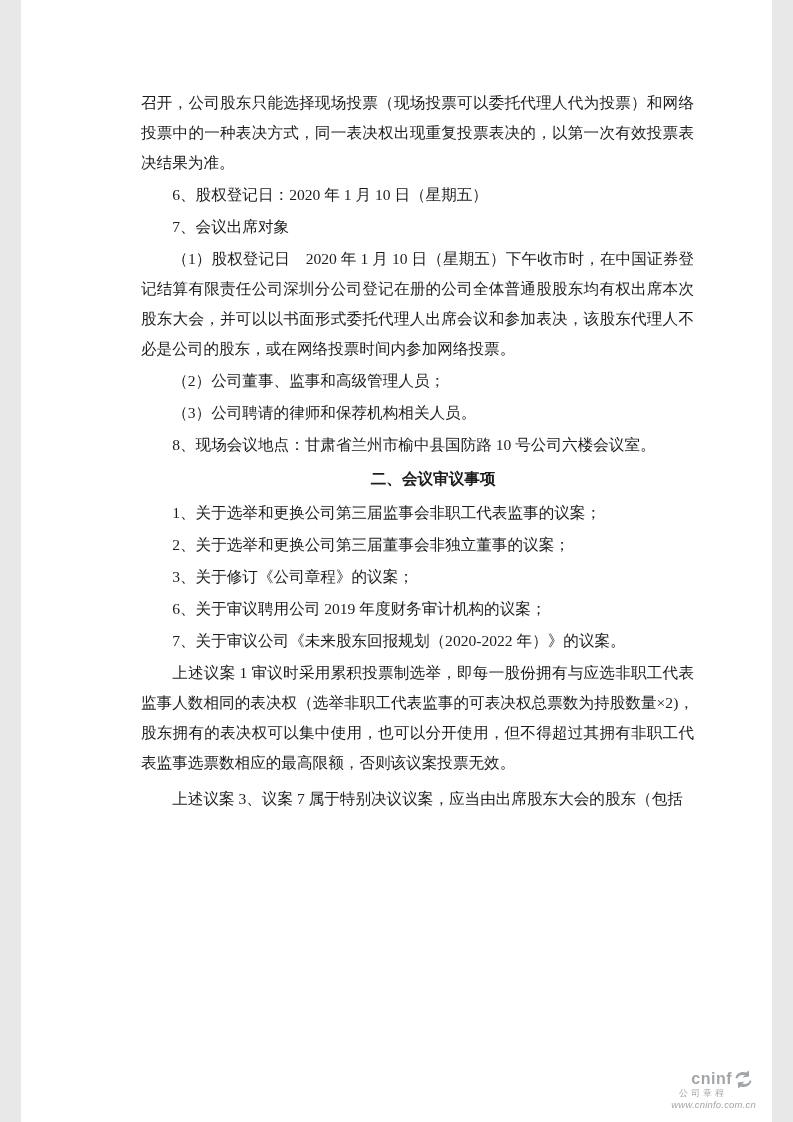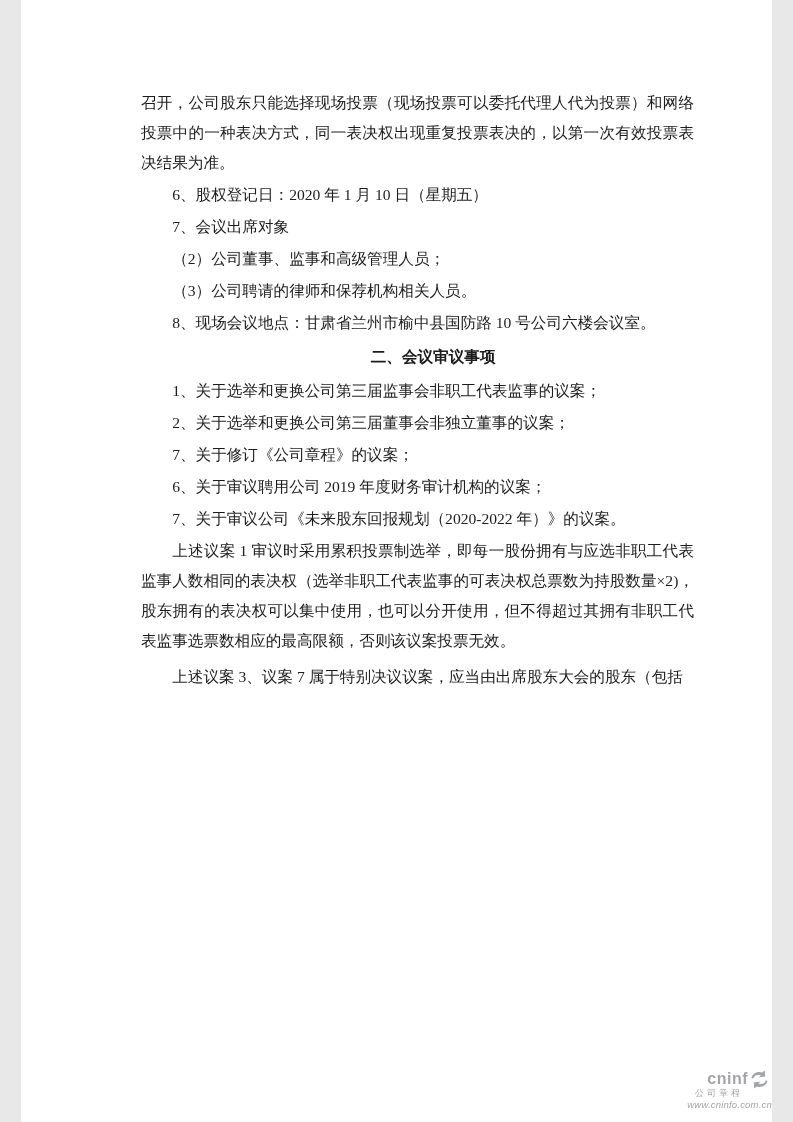--- a/index.html
+++ b/index.html
@@ -32,21 +32,21 @@
   .para.heading {
     font-family: "Liberation Sans", "DejaVu Sans", sans-serif;
     font-weight: bold;
     text-align: center;
     margin: 4px 0 4px 0;
   }
   .para.spaced-top { margin-top: 6px; }
 
   .footer-logo {
     position: absolute;
-    right: 0;
+    right: 16px;
     bottom: 12px;
     width: 86px;
     text-align: right;
     color: var(--logo, #a2a6a9);
     font-family: "Liberation Sans", "DejaVu Sans", sans-serif;
     line-height: 1.1;
   }
   .logo-row {
     display: flex;
     align-items: center;
@@ -74,27 +74,28 @@
   }
 </style>
 </head>
 <body>
 
 <div class="page">
   <div class="content">
     <p class="para no-indent">召开，公司股东只能选择现场投票（现场投票可以委托代理人代为投票）和网络投票中的一种表决方式，同一表决权出现重复投票表决的，以第一次有效投票表决结果为准。</p>
     <p class="para">6、股权登记日：2020 年 1 月 10 日（星期五）</p>
     <p class="para">7、会议出席对象</p>
+    <p class="para">（1）股权登记日　2020 年 1 月 10 日（星期五）下午收市时，在中国证券登记结算有限责任公司深圳分公司登记在册的公司全体普通股股东均有权出席本次股东大会，并可以以书面形式委托代理人出席会议和参加表决，该股东代理人不必是公司的股东，或在网络投票时间内参加网络投票。</p>
     <p class="para">（2）公司董事、监事和高级管理人员；</p>
     <p class="para">（3）公司聘请的律师和保荐机构相关人员。</p>
     <p class="para">8、现场会议地点：甘肃省兰州市榆中县国防路 10 号公司六楼会议室。</p>
     <p class="para heading">二、会议审议事项</p>
     <p class="para">1、关于选举和更换公司第三届监事会非职工代表监事的议案；</p>
     <p class="para">2、关于选举和更换公司第三届董事会非独立董事的议案；</p>
-    <p class="para">7、关于修订《公司章程》的议案；</p>
+    <p class="para">3、关于修订《公司章程》的议案；</p>
     <p class="para">6、关于审议聘用公司 2019 年度财务审计机构的议案；</p>
     <p class="para">7、关于审议公司《未来股东回报规划（2020-2022 年）》的议案。</p>
     <p class="para">上述议案 1 审议时采用累积投票制选举，即每一股份拥有与应选非职工代表监事人数相同的表决权（选举非职工代表监事的可表决权总票数为持股数量×2)，股东拥有的表决权可以集中使用，也可以分开使用，但不得超过其拥有非职工代表监事选票数相应的最高限额，否则该议案投票无效。</p>
     <p class="para spaced-top">上述议案 3、议案 7 属于特别决议议案，应当由出席股东大会的股东（包括</p>
   </div>
 
   <div class="footer-logo">
     <div class="logo-row">
       <span class="logo-brand">cninf</span>
       <span class="logo-swirl">

